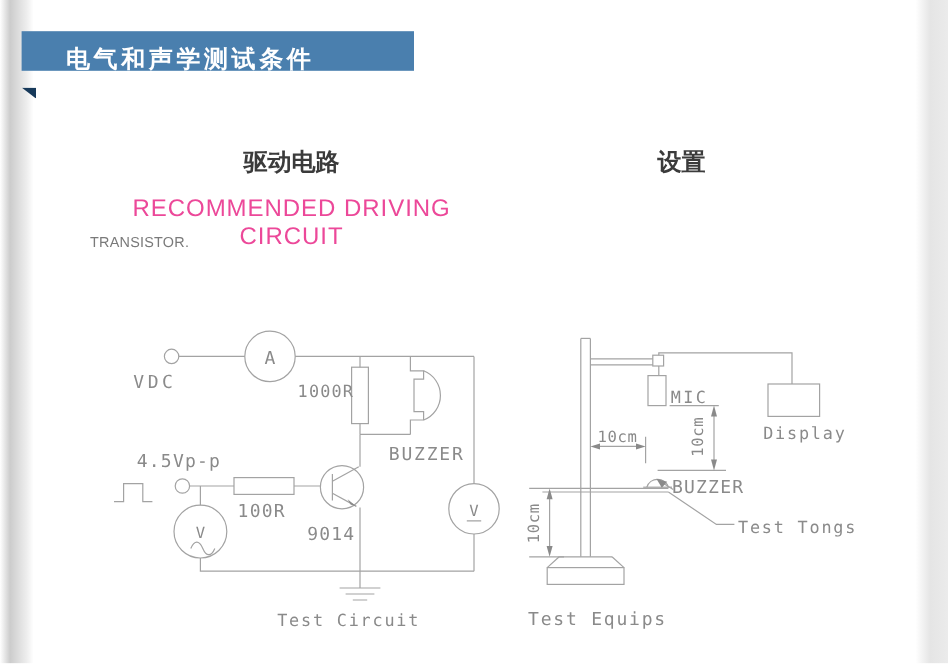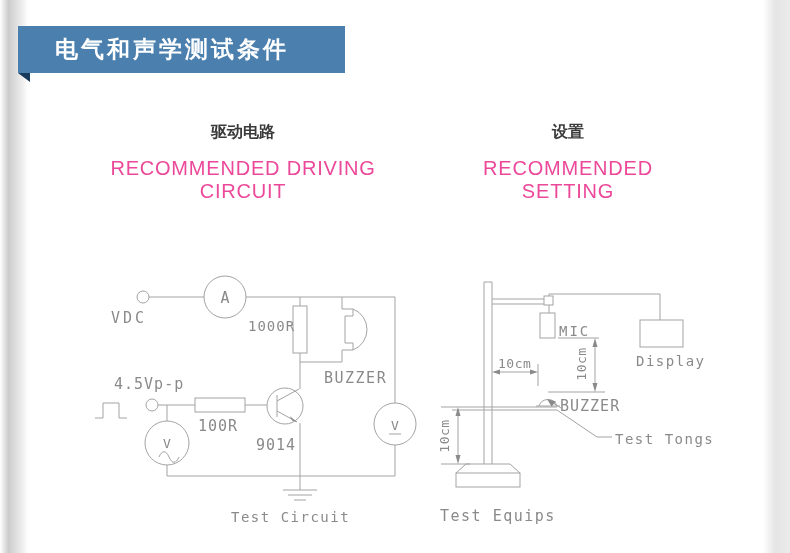--- a/index.html
+++ b/index.html
@@ -2,30 +2,30 @@
 <html><head>
 <meta charset="utf-8">
 <style>
   html,body{margin:0;padding:0;background:#ffffff;}
   #page{position:relative;width:790px;height:553px;background:#ffffff;overflow:hidden;
         font-family:"Liberation Sans", sans-serif;}
   .edge{position:absolute;top:0;height:100%;pointer-events:none;}
   #edge-left{left:0;width:28px;background:linear-gradient(to right,#ffffff 0%,#cccccc 30%,#eeeeee 80%,#ffffff 100%);}
   #edge-right{right:0;width:27px;background:linear-gradient(to right,#ffffff 0%,#e5e5e5 45%,#ebebeb 100%);}
 
-  #banner{position:absolute;left:18px;top:26px;width:327px;height:47px;background:#4a7fae;
-          color:#ffffff;font-weight:bold;font-size:23px;letter-spacing:3px;line-height:47px;
+  #banner{position:absolute;left:18px;top:26px;width:327px;height:33px;background:#4a7fae;
+          color:#ffffff;font-weight:bold;font-size:20px;letter-spacing:3px;line-height:47px;
           padding-left:37px;box-sizing:border-box;font-family:"DejaVu Sans", sans-serif;}
   #banner-fold{position:absolute;left:18px;top:73px;width:12px;height:9px;background:#17395a;
                clip-path:polygon(0 0,100% 0,100% 100%);}
 
   .sec-head{position:absolute;text-align:center;}
   #sec-left{left:88px;top:122px;width:310px;}
   #sec-right{left:458px;top:122px;width:220px;}
-  .sec-zh{font-size:16px;font-weight:bold;color:#3b3b3b;font-family:"DejaVu Sans", sans-serif;}
+  .sec-zh{font-size:20px;font-weight:bold;color:#3b3b3b;font-family:"DejaVu Sans", sans-serif;}
   .sec-en{margin-top:14px;font-size:20px;color:#ec4899;letter-spacing:0.8px;}
 
   #note{position:absolute;left:75px;top:193px;width:400px;font-size:12px;color:#7a7a7a;
         line-height:18.5px;letter-spacing:0.2px;}
 
   svg text{font-family:"DejaVu Sans Mono", monospace;fill:#8a8a8a;}
   .cad{stroke:#a3a3a3;stroke-width:1;fill:none;}
   .cadf{fill:#8a8a8a;stroke:none;}
 </style>
 </head>
@@ -39,24 +39,24 @@
     <span>电气和声学测试条件</span>
   </div>
   <div id="banner-fold"></div>
 
   <div id="sec-left" class="sec-head">
     <div class="sec-zh">驱动电路</div>
     <div class="sec-en">RECOMMENDED DRIVING CIRCUIT</div>
   </div>
   <div id="sec-right" class="sec-head">
     <div class="sec-zh">设置</div>
-    <div class="sec-en">RECOMMENDED SETTING</div>
   </div>
 
   <div id="note">
+    <div>TRANSISTOR.</div>
   </div>
 
   <svg style="position:absolute;left:88px;top:272px;" width="348" height="262" viewBox="88 272 348 262">
     <g class="cad">
 
       <path d="M149,297 H204"></path>
       <path d="M246,297 H395"></path>
       <path d="M395,297 V403"></path>
       <path d="M395,445 V476"></path>
 

